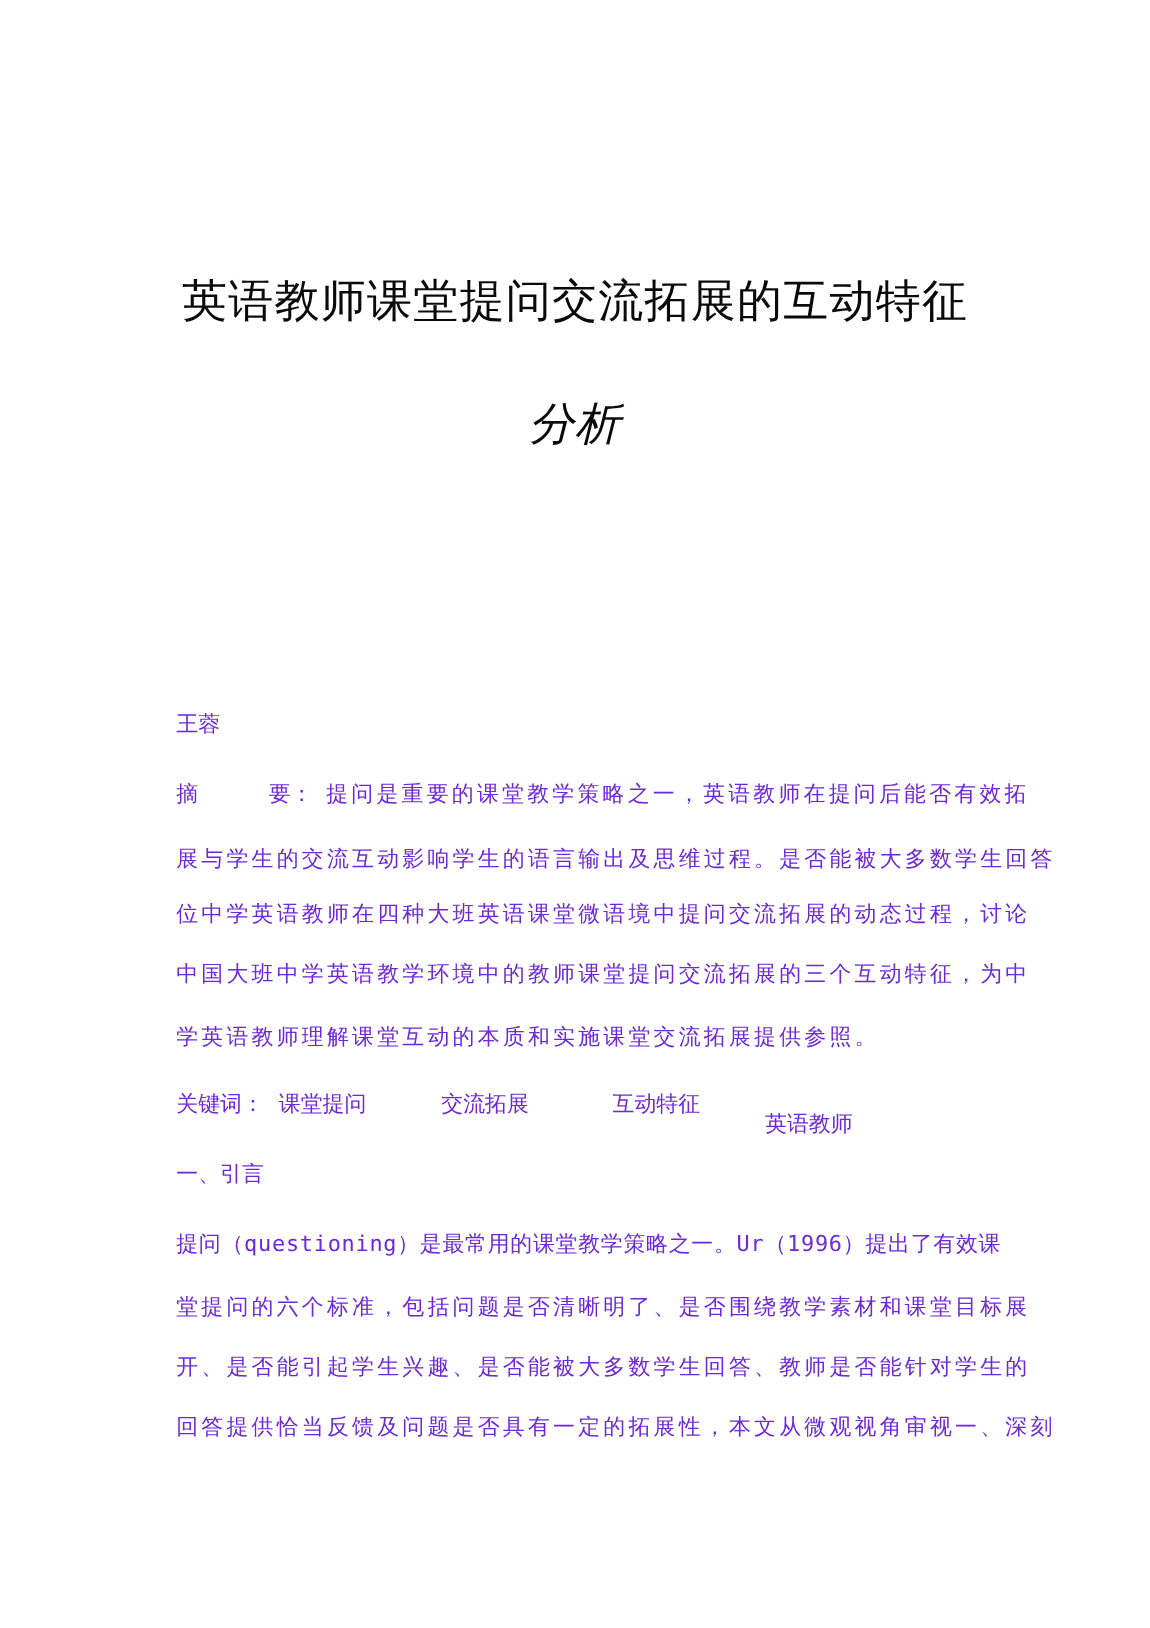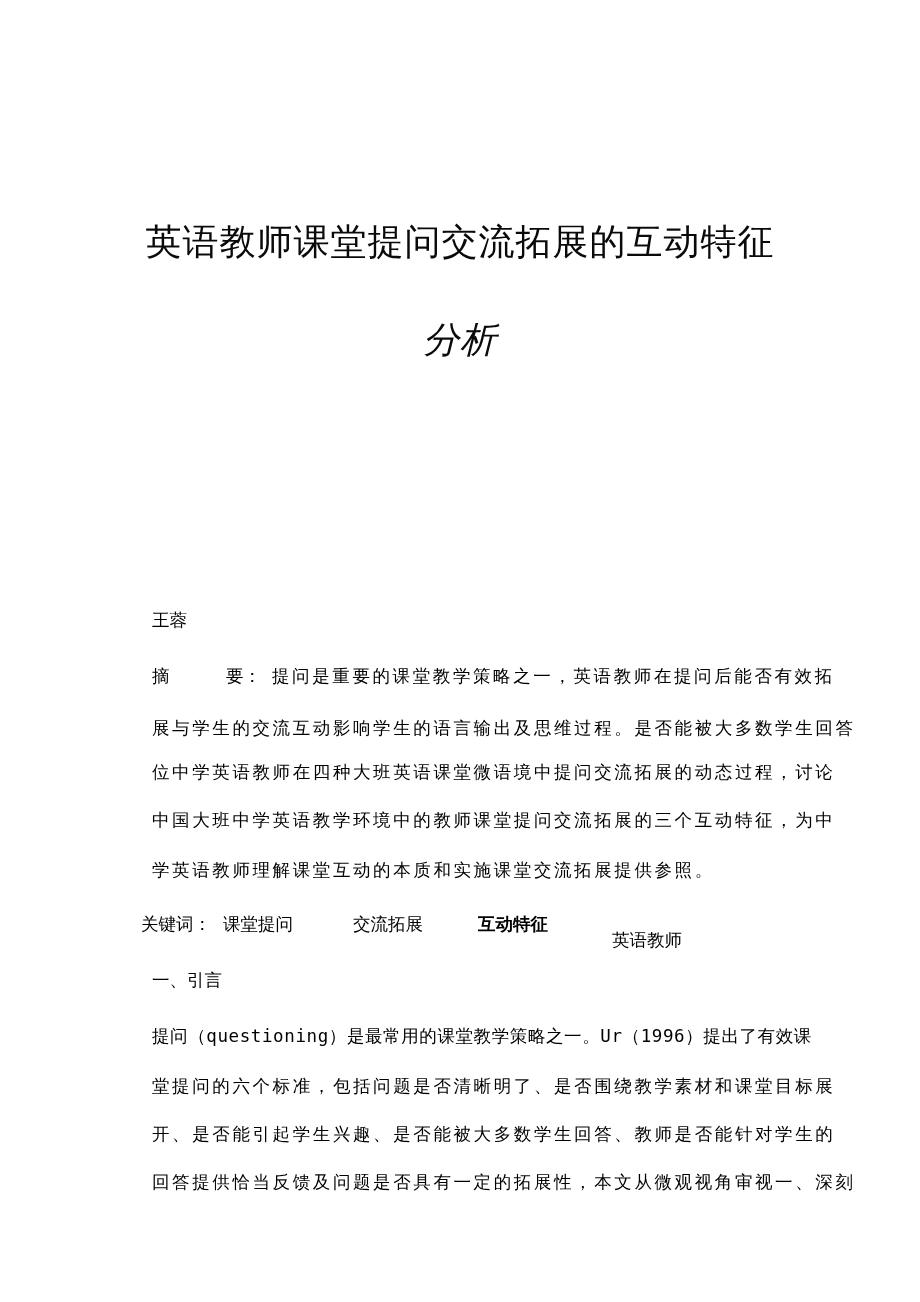--- a/index.html
+++ b/index.html
@@ -29,41 +29,40 @@
       line-height: 44px;
       letter-spacing: 1px;
       font-family: "DejaVu Sans", "Liberation Sans", sans-serif;
       color: #0a0a0a;
     }
     .title-line.l1 { top: 220px; }
     .title-line.l2 { top: 318px; font-style: italic; }
 
     .text {
       position: absolute;
-      left: 152px;
+      left: 141px;
       width: 640px;
       font-size: 17.5px;
       line-height: 24px;
-      color: #000000;
+      color: #6d28d9;
       white-space: nowrap;
       font-family: "DejaVu Sans Mono", "Liberation Mono", monospace;
-      margin-top: 40px;
     }
     .author { top: 568px; }
     .line { letter-spacing: 2.6px; }
     .abs-label-1 { position: absolute; left: 141px; }
     .abs-label-2 { position: absolute; left: 215px; }
     .abs-first { position: absolute; left: 261px; letter-spacing: 2.6px; }
 
     .kw-row { top: 872px; }
     .kw { position: absolute; }
     .kw.k0 { left: 141px; }
     .kw.k1 { left: 223px; }
     .kw.k2 { left: 353px; }
-    .kw.k3 { left: 478px; font-weight: bold; }
+    .kw.k3 { left: 490px; }
     .kw.k4 { left: 612px; margin-top: 16px; }
 
     .section { top: 928px; }
   </style>
 </head>
 <body>
 
 <div class="page">
 
   <div class="title-line l1">英语教师课堂提问交流拓展的互动特征</div>

